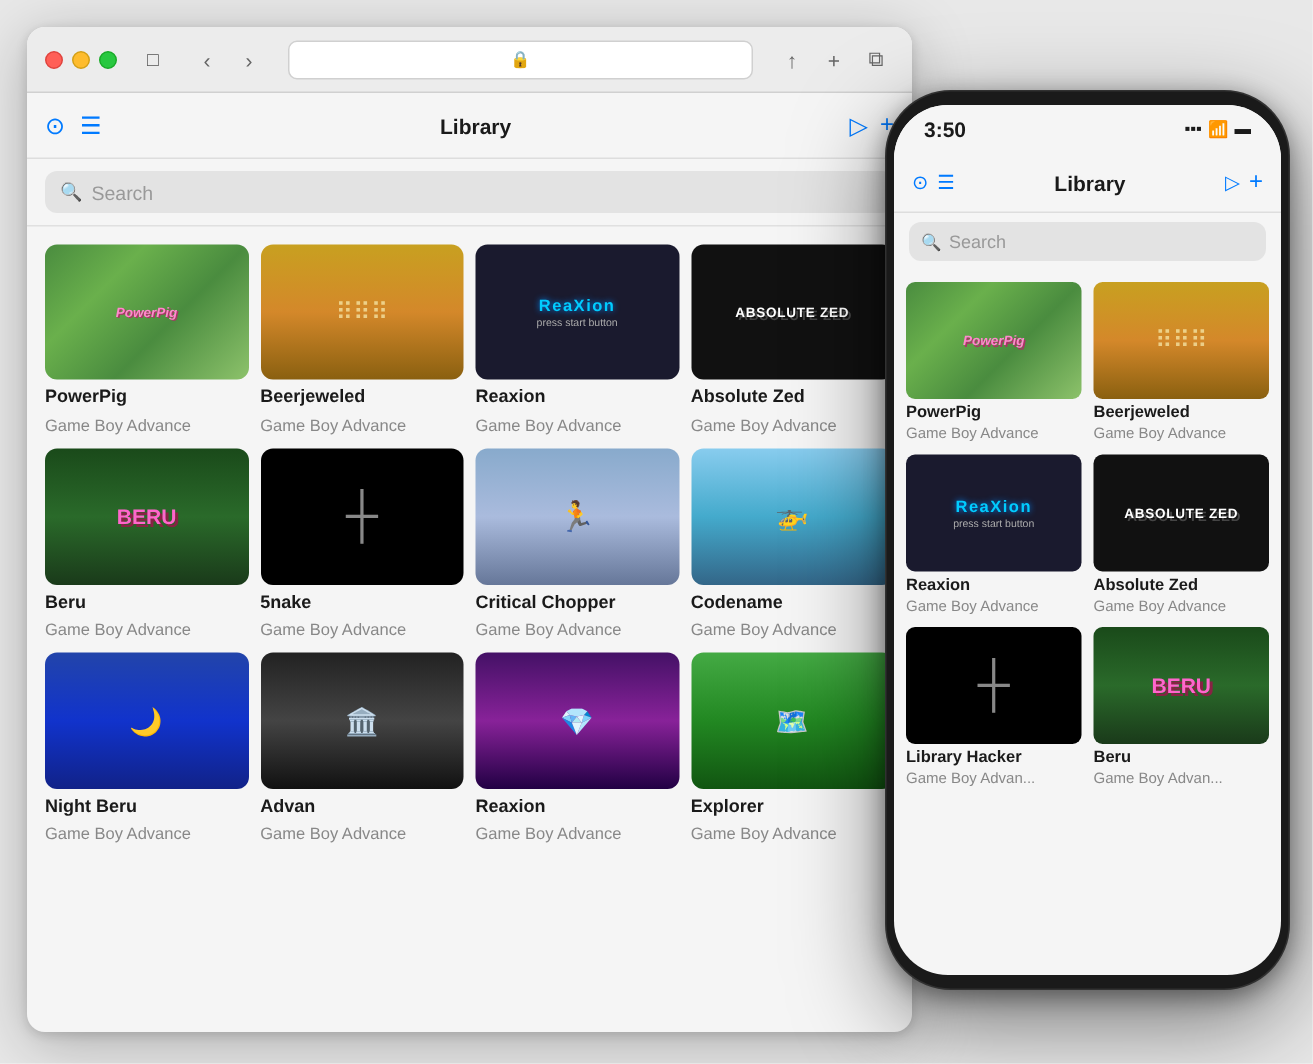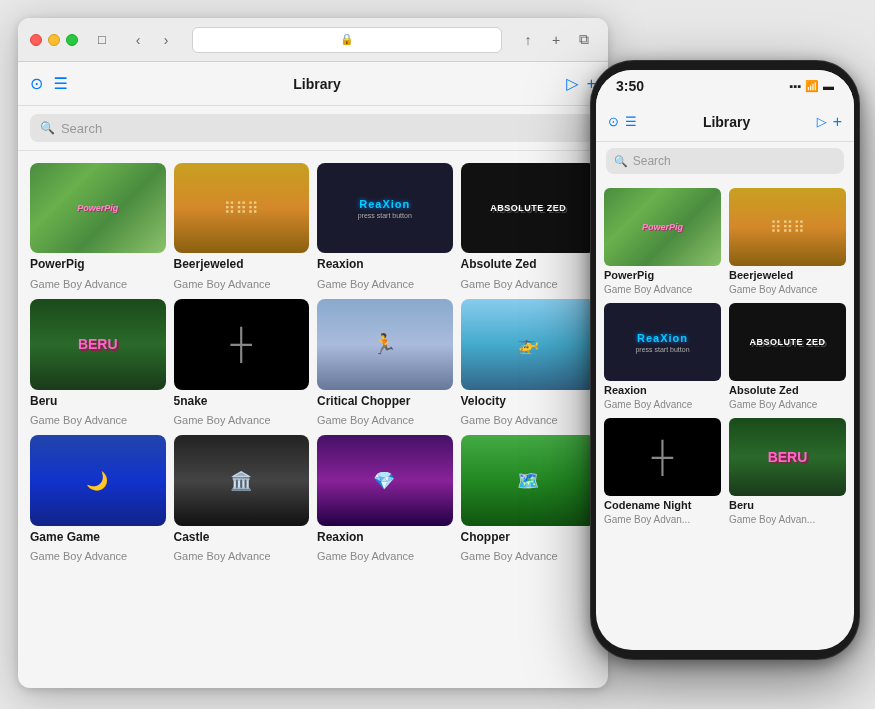--- a/index.html
+++ b/index.html
@@ -488,41 +488,41 @@
     <div class="game-name">5nake</div>
     <div class="game-platform">Game Boy Advance</div>
   </div>
         <div class="game-item">
     <div class="game-thumbnail thumb-criticalvelocity"></div>
     <div class="game-name">Critical Chopper</div>
     <div class="game-platform">Game Boy Advance</div>
   </div>
         <div class="game-item">
     <div class="game-thumbnail thumb-chopper"></div>
-    <div class="game-name">Velocity</div>
+    <div class="game-name">Codename</div>
     <div class="game-platform">Game Boy Advance</div>
   </div>
         <div class="game-item">
     <div class="game-thumbnail thumb-generic1"></div>
-    <div class="game-name">Game Game</div>
+    <div class="game-name">Night Beru</div>
     <div class="game-platform">Game Boy Advance</div>
   </div>
         <div class="game-item">
     <div class="game-thumbnail thumb-generic2"></div>
-    <div class="game-name">Castle</div>
+    <div class="game-name">Advan</div>
     <div class="game-platform">Game Boy Advance</div>
   </div>
         <div class="game-item">
     <div class="game-thumbnail thumb-generic3"></div>
     <div class="game-name">Reaxion</div>
     <div class="game-platform">Game Boy Advance</div>
   </div>
         <div class="game-item">
     <div class="game-thumbnail thumb-generic4"></div>
-    <div class="game-name">Chopper</div>
+    <div class="game-name">Explorer</div>
     <div class="game-platform">Game Boy Advance</div>
   </div>
       </div>
   </div>
 </div>
 
 <div class="iphone">
   <div class="iphone-screen">
 
     <div class="iphone-statusbar">
@@ -566,21 +566,21 @@
     <div class="iphone-game-name">Reaxion</div>
     <div class="iphone-game-platform">Game Boy Advance</div>
   </div>
           <div class="iphone-game-item">
     <div class="iphone-game-thumbnail thumb-absolutezed"></div>
     <div class="iphone-game-name">Absolute Zed</div>
     <div class="iphone-game-platform">Game Boy Advance</div>
   </div>
           <div class="iphone-game-item">
     <div class="iphone-game-thumbnail thumb-5nake"></div>
-    <div class="iphone-game-name">Codename Night</div>
+    <div class="iphone-game-name">Library Hacker</div>
     <div class="iphone-game-platform">Game Boy Advan...</div>
   </div>
           <div class="iphone-game-item">
     <div class="iphone-game-thumbnail thumb-beru"></div>
     <div class="iphone-game-name">Beru</div>
     <div class="iphone-game-platform">Game Boy Advan...</div>
   </div>
         </div>
     </div>
   </div>

